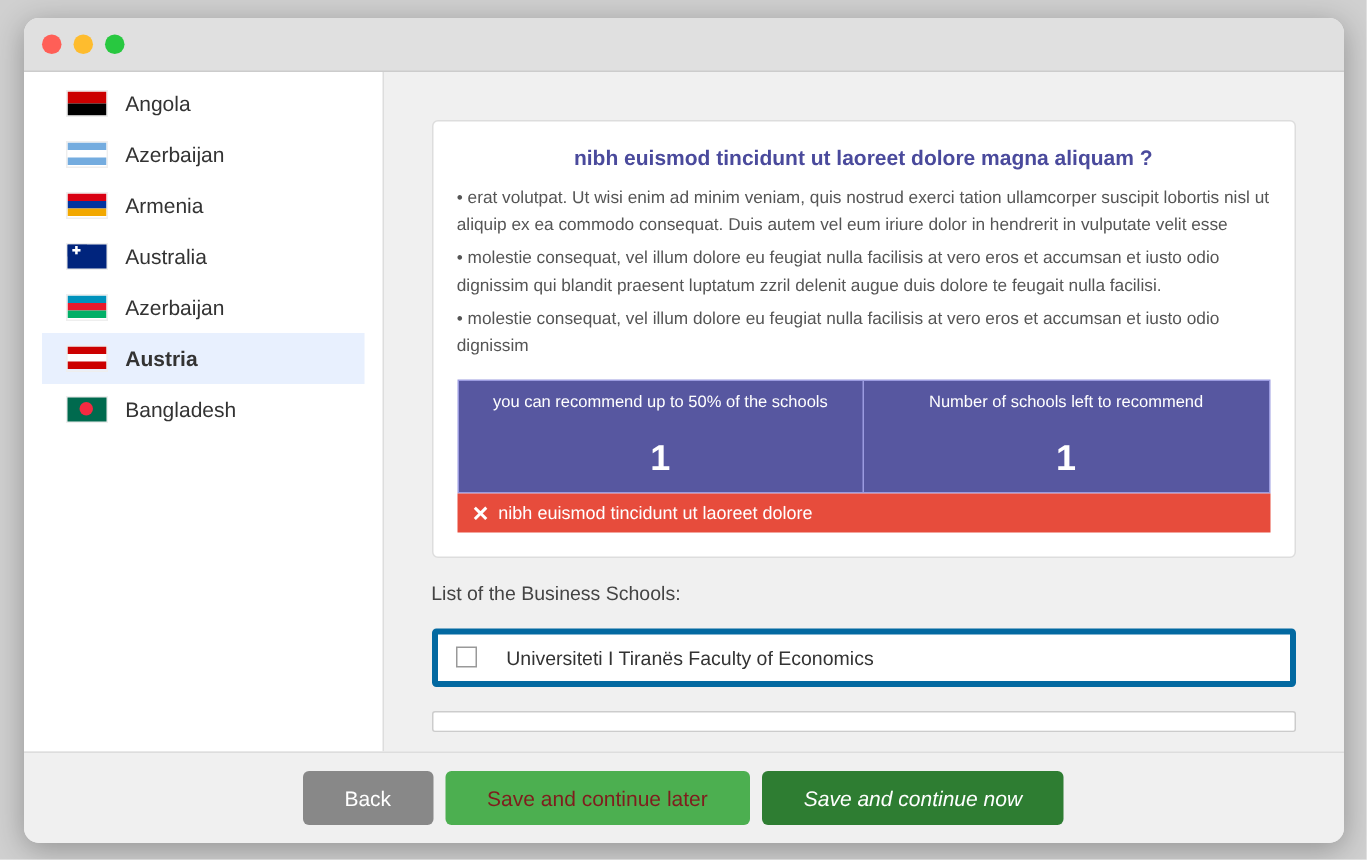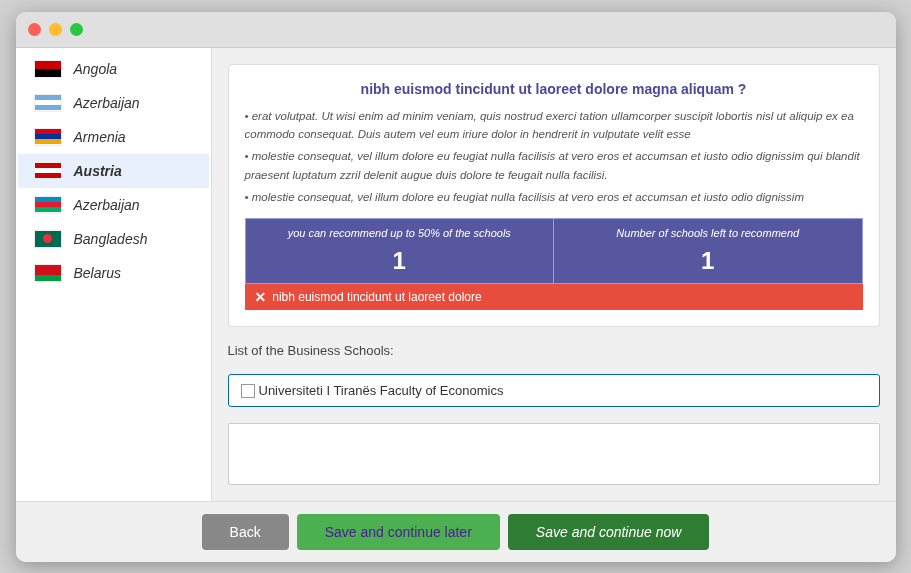--- a/index.html
+++ b/index.html
@@ -39,27 +39,26 @@
     }
     .btn-close { background: #ff5f57; }
     .btn-min { background: #febc2e; }
     .btn-max { background: #28c840; }
     .content-area {
       display: flex;
       flex: 1;
       overflow: hidden;
     }
     .sidebar {
-      width: 196px;
+      width: 240px;
       background: #fff;
       border-right: 1px solid #ddd;
       overflow-y: auto;
       flex-shrink: 0;
-      padding: 4px 2px;
-      font-style: italic;
+      padding: 4px 12px;
     }
     .sidebar-item {
       display: flex;
       align-items: center;
       padding: 8px 16px;
       cursor: pointer;
       font-size: 14px;
       color: #333;
       gap: 12px;
     }
@@ -99,21 +98,21 @@
     .flag-barbados .s1 { background: #00267f; }
     .flag-barbados .s2 { background: #ffc726; }
     .flag-barbados .s3 { background: #00267f; }
     
     .flag-belarus .s1 { background: #cf101a; }
     .flag-belarus .s2 { background: #009e41; }
     .main-panel {
       flex: 1;
       background: #f0f0f0;
       overflow-y: auto;
-      padding: 16px;
+      padding: 32px;
       display: flex;
       flex-direction: column;
       gap: 16px;
     }
     .info-card {
       background: #fff;
       border: 1px solid #ddd;
       border-radius: 4px;
       padding: 16px;
     }
@@ -122,39 +121,38 @@
       color: #4a4a9c;
       font-size: 14px;
       font-weight: bold;
       margin-bottom: 10px;
     }
     .info-card-body {
       font-size: 11.5px;
       color: #555;
       line-height: 1.6;
     }
-    .info-card-body p { margin-bottom: 4px; font-style: italic; }
+    .info-card-body p { margin-bottom: 4px; }
     .stats-row {
       display: flex;
       margin-top: 12px;
       border: 1px solid #9b9be0;
     }
     .stat-cell {
       flex: 1;
       text-align: center;
       padding: 8px;
       border-right: 1px solid #9b9be0;
       background: #5757a0;
       color: #fff;
     }
     .stat-cell:last-child { border-right: none; }
     .stat-cell .stat-label {
       font-size: 11px;
-      margin-bottom: 8px;
-      font-style: italic;
+      margin-bottom: 18px;
     }
     .stat-cell .stat-value {
       font-size: 24px;
       font-weight: bold;
     }
     .error-bar {
       background: #e74c3c;
       color: #fff;
       padding: 5px 10px;
       font-size: 12px;
@@ -167,24 +165,24 @@
       font-weight: bold;
       font-size: 14px;
     }
     .section-label {
       font-size: 13px;
       color: #444;
     }
     .school-item {
       display: flex;
       align-items: center;
-      gap: 4px;
+      gap: 20px;
       padding: 8px 12px;
       background: #fff;
-      border: 1px solid #0369a1;
+      border: 4px solid #0369a1;
       border-radius: 3px;
     }
     .school-checkbox {
       width: 14px; height: 14px;
       border: 1px solid #999;
       background: #fff;
       flex-shrink: 0;
     }
     .school-name { font-size: 13px; color: #333; }
     .note-text {
@@ -214,21 +212,21 @@
     }
     .btn {
       padding: 10px 28px;
       border: none;
       border-radius: 4px;
       font-size: 14px;
       cursor: pointer;
       font-weight: 500;
     }
     .btn-back { background: #888; color: #fff; }
-    .btn-later { background: #4caf50; color: #4c1d95; }
+    .btn-later { background: #4caf50; color: #7f1d1d; }
     .btn-now { background: #2e7d32; color: #fff; font-style: italic; }
     
     .flag-bangladesh-circle {
       width: 9px; height: 9px;
       border-radius: 50%;
       background: #f42a41;
     }
   </style>
 </head>
 <body>
@@ -264,54 +262,55 @@
 
       <div class="sidebar-item">
         <div class="flag flag-armenia">
           <div class="flag-stripe s1"></div>
           <div class="flag-stripe s2"></div>
           <div class="flag-stripe s3"></div>
         </div>
         <span>Armenia</span>
       </div>
 
+      <div class="sidebar-item">
+        <div class="flag" style="background:#00247d; position:relative;">
+          <div style="position:absolute;top:0;left:0;width:50%;height:50%;background:#00247d;display:flex;align-items:center;justify-content:center;">
+            <span style="color:#fff;font-size:7px;font-weight:bold;">✚</span>
+          </div>
+        </div>
+        <span>Australia</span>
+      </div>
+
+      <div class="sidebar-item">
+        <div class="flag flag-azerbaijan">
+          <div class="flag-stripe s1"></div>
+          <div class="flag-stripe s2"></div>
+          <div class="flag-stripe s3"></div>
+        </div>
+        <span>Azerbaijan</span>
+      </div>
 
       <div class="sidebar-item active">
         <div class="flag flag-austria">
           <div class="flag-stripe s1"></div>
           <div class="flag-stripe s2"></div>
           <div class="flag-stripe s3"></div>
         </div>
         <span>Austria</span>
       </div>
 
       <div class="sidebar-item">
-        <div class="flag flag-azerbaijan">
-          <div class="flag-stripe s1"></div>
-          <div class="flag-stripe s2"></div>
-          <div class="flag-stripe s3"></div>
-        </div>
-        <span>Azerbaijan</span>
-      </div>
-
-      <div class="sidebar-item">
         <div class="flag flag-bangladesh">
           <div class="flag-bangladesh-circle"></div>
         </div>
         <span>Bangladesh</span>
       </div>
 
 
-      <div class="sidebar-item">
-        <div class="flag flag-belarus">
-          <div class="flag-stripe s1" style="flex:2;"></div>
-          <div class="flag-stripe s2" style="flex:1;"></div>
-        </div>
-        <span>Belarus</span>
-      </div>
 
     </div>
 
     <div class="main-panel">
 
       <div class="info-card">
         <div class="info-card-title">nibh euismod tincidunt ut laoreet dolore magna aliquam ?</div>
         <div class="info-card-body">
           <p>• erat volutpat. Ut wisi enim ad minim veniam, quis nostrud exerci tation ullamcorper suscipit lobortis nisl ut aliquip ex ea commodo consequat. Duis autem vel eum iriure dolor in hendrerit in vulputate velit esse</p>
           <p>• molestie consequat, vel illum dolore eu feugiat nulla facilisis at vero eros et accumsan et iusto odio dignissim qui blandit praesent luptatum zzril delenit augue duis dolore te feugait nulla facilisi.</p>

